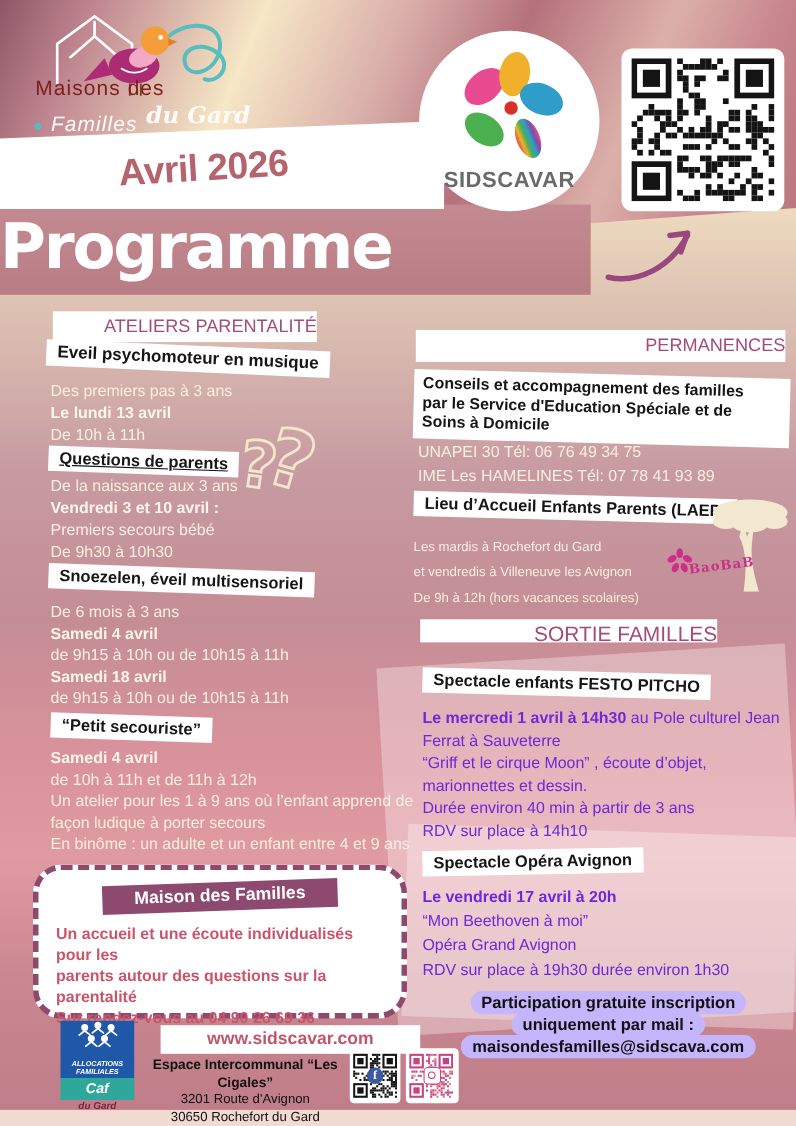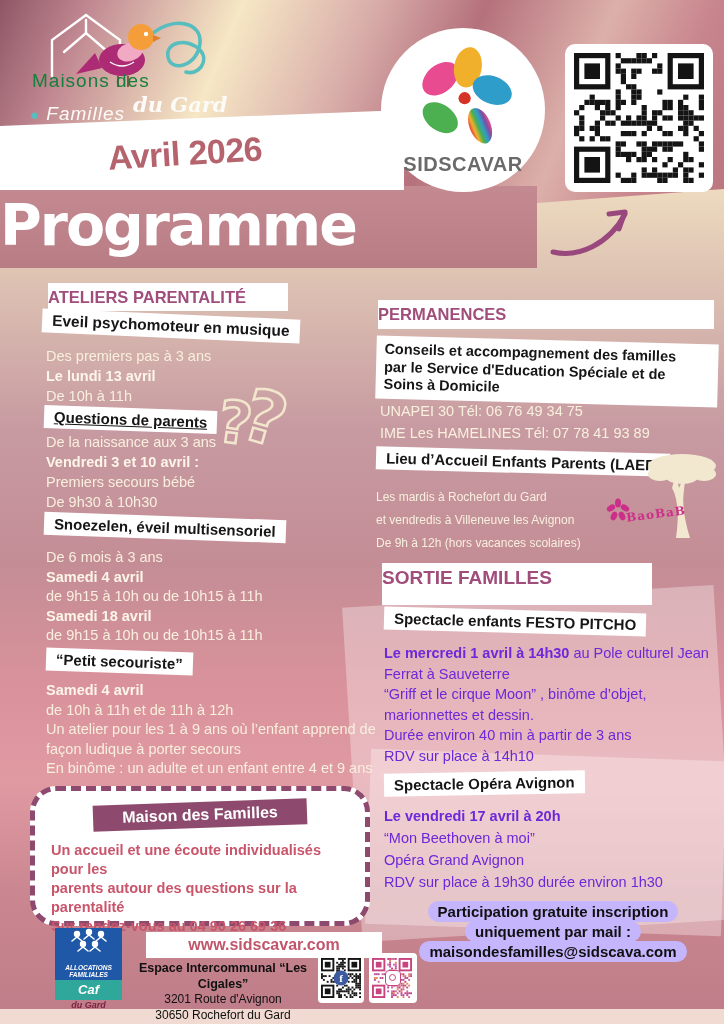--- a/index.html
+++ b/index.html
@@ -23,27 +23,27 @@
   .sids-label{left:0;bottom:16px;width:164px;text-align:center;color:#6a6a6a;
     font-weight:700;font-size:20px;letter-spacing:.5px;}
   .qr-box{background:#fff;border-radius:10px;}
   .qr-main{left:565px;top:44px;width:148px;height:148px;padding:0;}
   .qr-main svg{position:absolute;left:9px;top:9px;width:130px;height:130px;}
   
   .avril{left:60px;top:134px;width:250px;text-align:center;transform:rotate(-3.5deg);
     color:#b5646e;font-weight:800;font-size:34px;letter-spacing:-.5px;}
   .prog-title{left:0;top:192px;width:537px;color:#fff;
     font-family:"DejaVu Sans",sans-serif;font-weight:700;font-size:57px;letter-spacing:-2px;}
-  .brand-l1{left:32px;top:70px;color:#15803d;font-size:19px;font-weight:400;letter-spacing:1px;}
+  .brand-l1{left:32px;top:70px;color:#7f1d1d;font-size:19px;font-weight:400;letter-spacing:1px;}
   .brand-l2{left:30px;top:103px;color:#fdfbf7;font-size:19px;font-weight:400;letter-spacing:1px;font-style:italic;}
   .brand-dot{color:#57bdbf;font-size:15px;}
   .brand-l3{left:133px;top:92px;color:#fdfbf7;font-size:21px;font-weight:700;font-style:italic;
     font-family:"DejaVu Serif",serif;}
   
-  .hbox{background:#fff;color:#a04d7b;font-weight:700;text-align:left;}
+  .hbox{background:#fff;color:#a04d7b;font-weight:400;text-align:right;}
   .strip{display:inline-block;background:#fff;color:#161616;font-weight:700;
     font-size:15px;padding:3px 10px;white-space:nowrap;}
   .lines{font-size:14.5px;line-height:20px;color:#f8efdd;}
   .lines .b{font-weight:700;color:#fdf6e8;}
   .u{text-decoration:underline;}
   
   .at-head{left:48px;top:283px;width:240px;height:28px;line-height:28px;font-size:16.5px;}
   .qmarks{left:218px;top:376px;color:transparent;-webkit-text-stroke:2.5px #f2e6cd;
     font-weight:800;font-family:"DejaVu Sans",sans-serif;}
   .qmarks .q1{font-size:58px;display:inline-block;transform:rotate(8deg);}
@@ -53,21 +53,21 @@
     border:5px dashed #8d4a6e;border-radius:26px;}
   .maison-banner{position:absolute;left:50%;top:11px;transform:translateX(-50%) rotate(-2deg);
     width:214px;background:#8d4a6e;color:#fff;font-weight:700;font-size:16px;
     text-align:center;padding:4px 0;}
   .maison-text{position:absolute;left:16px;top:50px;width:300px;color:#c9556b;
     font-weight:700;font-size:14.5px;line-height:19px;}
   
   .perm-head{left:378px;top:300px;width:336px;height:29px;line-height:29px;font-size:16.5px;}
   .conseils{left:376px;top:340px;width:326px;transform:rotate(1.5deg);background:#fff;
     color:#161616;font-weight:700;font-size:14.5px;line-height:17.5px;padding:5px 8px;}
-  .sortie-head{left:382px;top:563px;width:270px;height:42px;line-height:30px;font-size:19px;}
+  .sortie-head{left:382px;top:563px;width:270px;height:21px;line-height:30px;font-size:19px;}
   .panel1{left:352px;top:596px;width:372px;height:335px;background:rgba(255,255,255,.32);
     transform:rotate(-3.5deg);}
   .panel2{left:368px;top:755px;width:356px;height:175px;background:rgba(255,245,246,.35);
     transform:rotate(2deg);}
   .blk-lines{font-size:14.5px;line-height:20.5px;color:#6d28d9;}
   .blk-lines .b{font-weight:700;}
   .pill-wrap{left:400px;top:902px;width:306px;text-align:center;}
   .pill{display:inline-block;background:#c4b5fd;border-radius:11px;color:#101010;
     font-weight:700;font-size:15px;padding:2px 10px;margin-top:-1px;}
   
@@ -445,21 +445,21 @@
 <div class="abs baobab-label">BaoBaB</div>
 
 <div class="abs hbox sortie-head">SORTIE FAMILLES</div>
 
 <div class="abs" style="left:384px;top:610px;transform:rotate(1.5deg);">
   <span class="strip">Spectacle enfants FESTO PITCHO</span>
 </div>
 <div class="abs blk-lines" style="left:384px;top:643px;width:330px;">
   <div><span class="b">Le mercredi 1 avril à 14h30</span><span> au Pole culturel Jean</span></div>
   <div>Ferrat à Sauveterre</div>
-  <div>“Griff et le cirque Moon” , binôme d’objet,</div>
+  <div>“Griff et le cirque Moon” , écoute d’objet,</div>
   <div>marionnettes et dessin.</div>
   <div>Durée environ 40 min à partir de 3 ans</div>
   <div>RDV sur place à 14h10</div>
 </div>
 
 <div class="abs" style="left:384px;top:772px;transform:rotate(-1deg);">
   <span class="strip">Spectacle Opéra Avignon</span>
 </div>
 <div class="abs blk-lines" style="left:384px;top:805px;width:330px;line-height:22px;">
   <div class="b">Le vendredi 17 avril à 20h</div>

